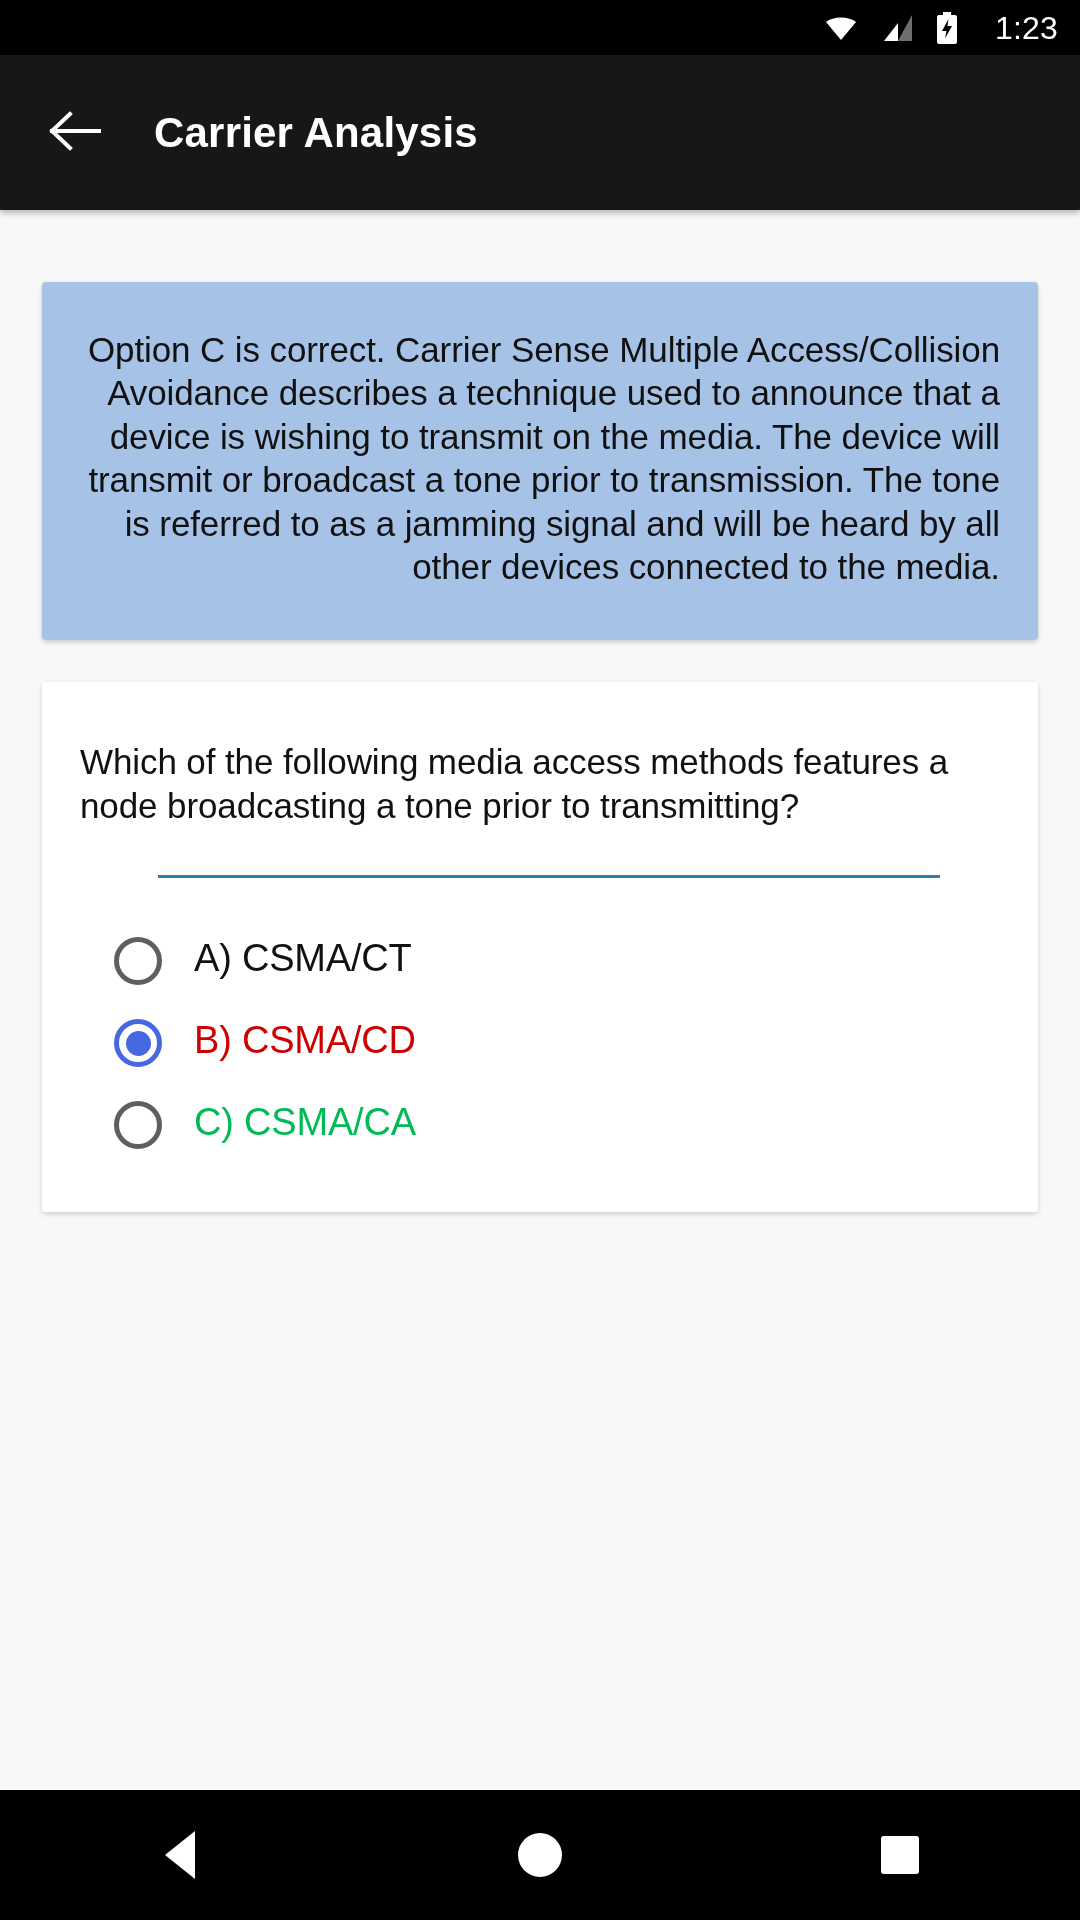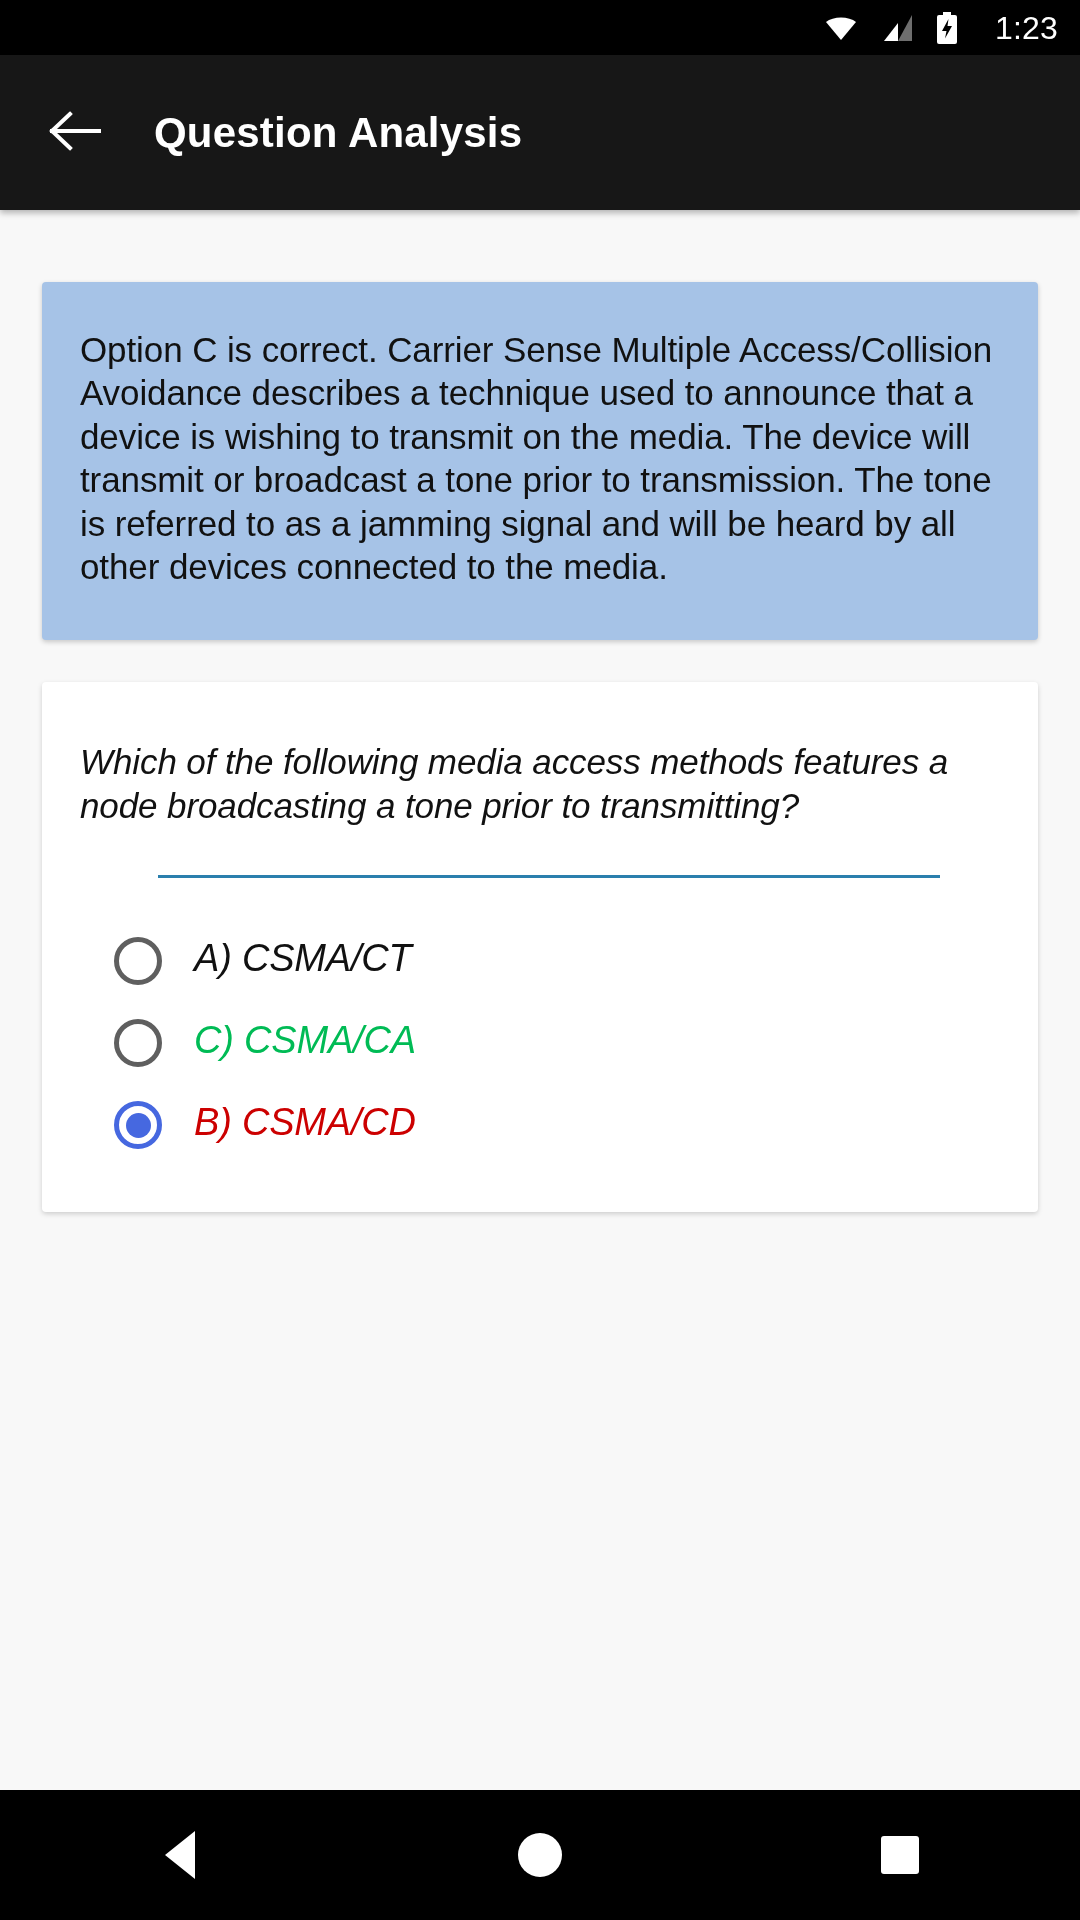--- a/index.html
+++ b/index.html
@@ -57,29 +57,29 @@
 
   .analysis-card {
     background:#a6c3e7;
     border-radius:4px;
     padding:46px 38px 52px 38px;
     box-shadow:0 2px 5px rgba(0,0,0,0.20);
   }
   .analysis-text {
     font-size:35px; line-height:1.24; color:#111111;
     letter-spacing:-0.1px;
+    text-align:right;
   }
 
   .question-card {
     background:#ffffff;
     border-radius:4px;
     margin-top:42px;
     padding:58px 38px 46px 38px;
     box-shadow:0 2px 5px rgba(0,0,0,0.17);
-    font-style:italic;
   }
   .question-text {
     font-size:35px; line-height:1.24; color:#111111;
     letter-spacing:-0.1px;
   }
   .question-divider {
     height:3px; background:#2a7fad;
     margin:48px 60px 0 78px;
   }
 
@@ -169,50 +169,50 @@
   </div>
 
   <div class="toolbar">
     <div class="back-button">
       <span>
         <svg width="52" height="40" viewBox="0 0 52 40">
           <path d="M3 20 L21 3 M3 20 L21 37 M3 20 L50 20" stroke="#ffffff" stroke-width="4" fill="none" stroke-linecap="square"></path>
         </svg>
       </span>
     </div>
-    <div class="toolbar-title">Question Analysis</div>
+    <div class="toolbar-title">Carrier Analysis</div>
   </div>
 
   <div class="content">
 
     <div class="analysis-card">
       <div class="analysis-text">Option C is correct. Carrier Sense Multiple Access/Collision Avoidance describes a technique used to announce that a device is wishing to transmit on the media. The device will transmit or broadcast a tone prior to transmission. The tone is referred to as a jamming signal and will be heard by all other devices connected to the media.</div>
     </div>
 
     <div class="question-card">
       <div class="question-text">Which of the following media access methods features a node broadcasting a tone prior to transmitting?</div>
       <div class="question-divider"></div>
 
       <div class="options">
 
         <div class="option-row">
           <span class="radio"></span>
           <span class="option-label">A) CSMA/CT</span>
         </div>
 
         <div class="option-row">
+          <span class="radio selected"></span>
+          <span class="option-label" style="color:#cc0000">B) CSMA/CD</span>
+        </div>
+
+        <div class="option-row">
           <span class="radio"></span>
           <span class="option-label" style="color:#00bb55">C) CSMA/CA</span>
         </div>
 
-        <div class="option-row">
-          <span class="radio selected"></span>
-          <span class="option-label" style="color:#cc0000">B) CSMA/CD</span>
-        </div>
-
 
       </div>
     </div>
   </div>
 
   <div class="navbar">
     <div class="nav-btn">
       <span class="nav-back-glyph"></span>
     </div>
     <div class="nav-btn">

